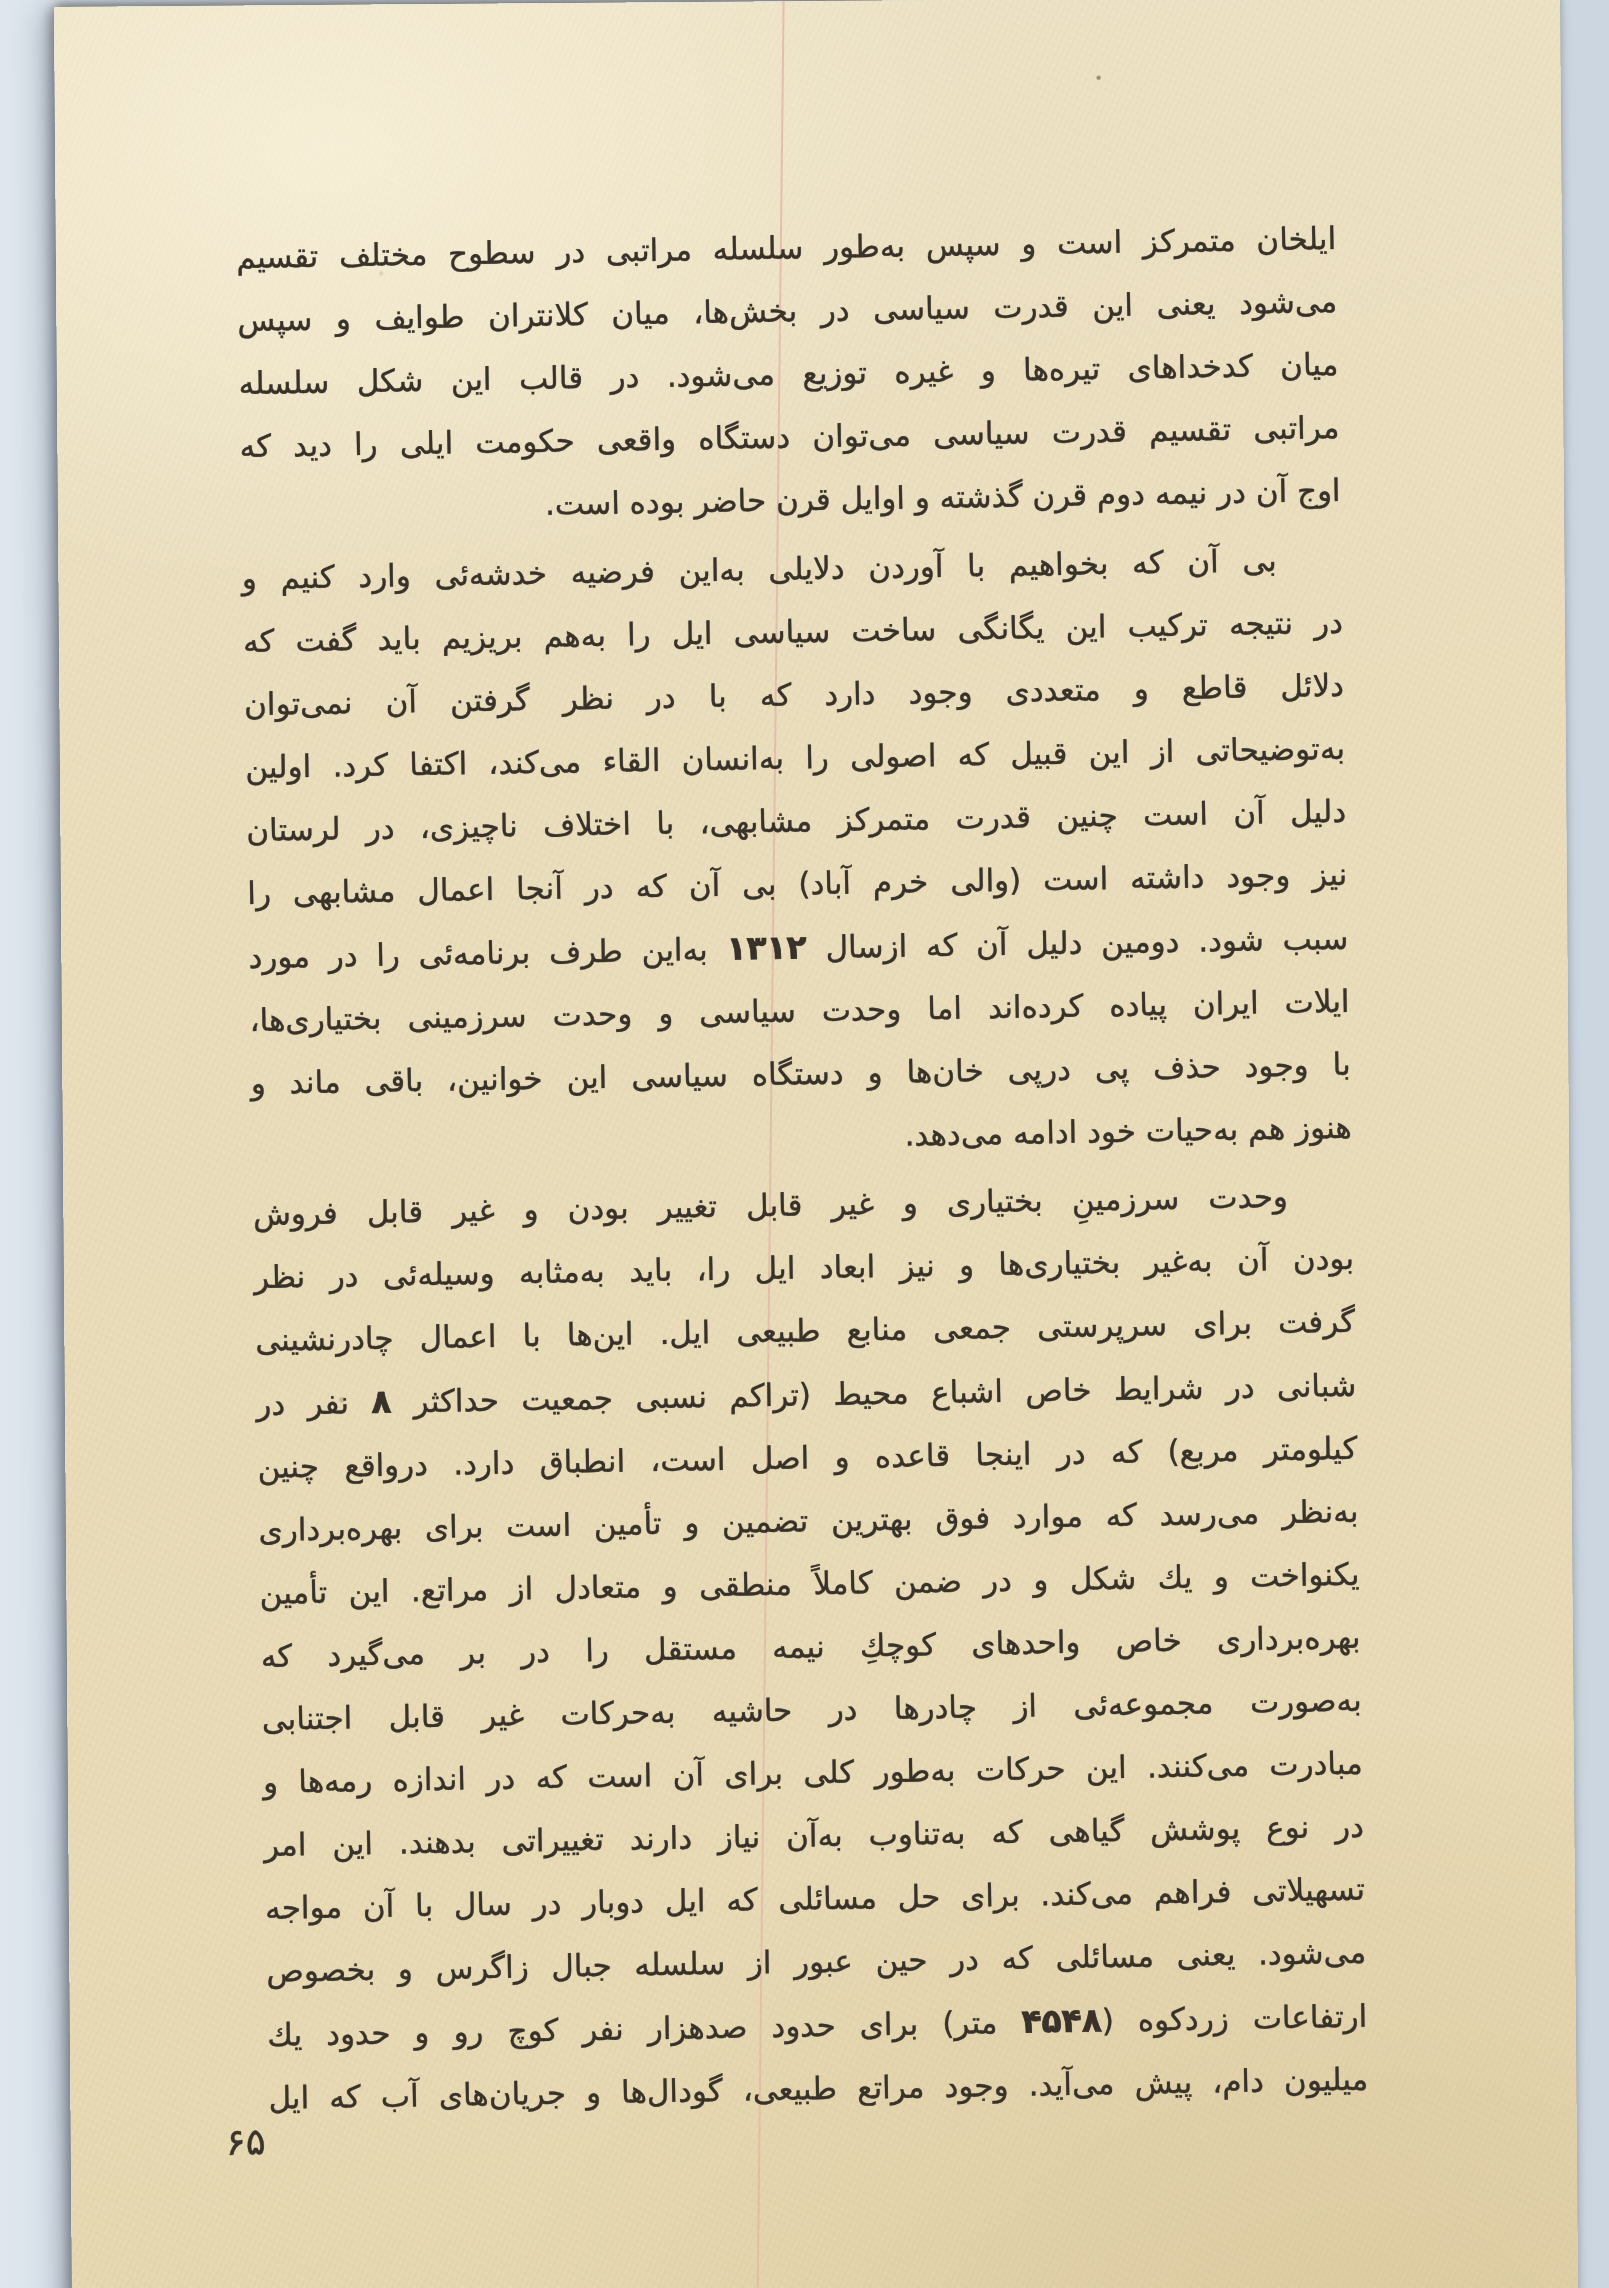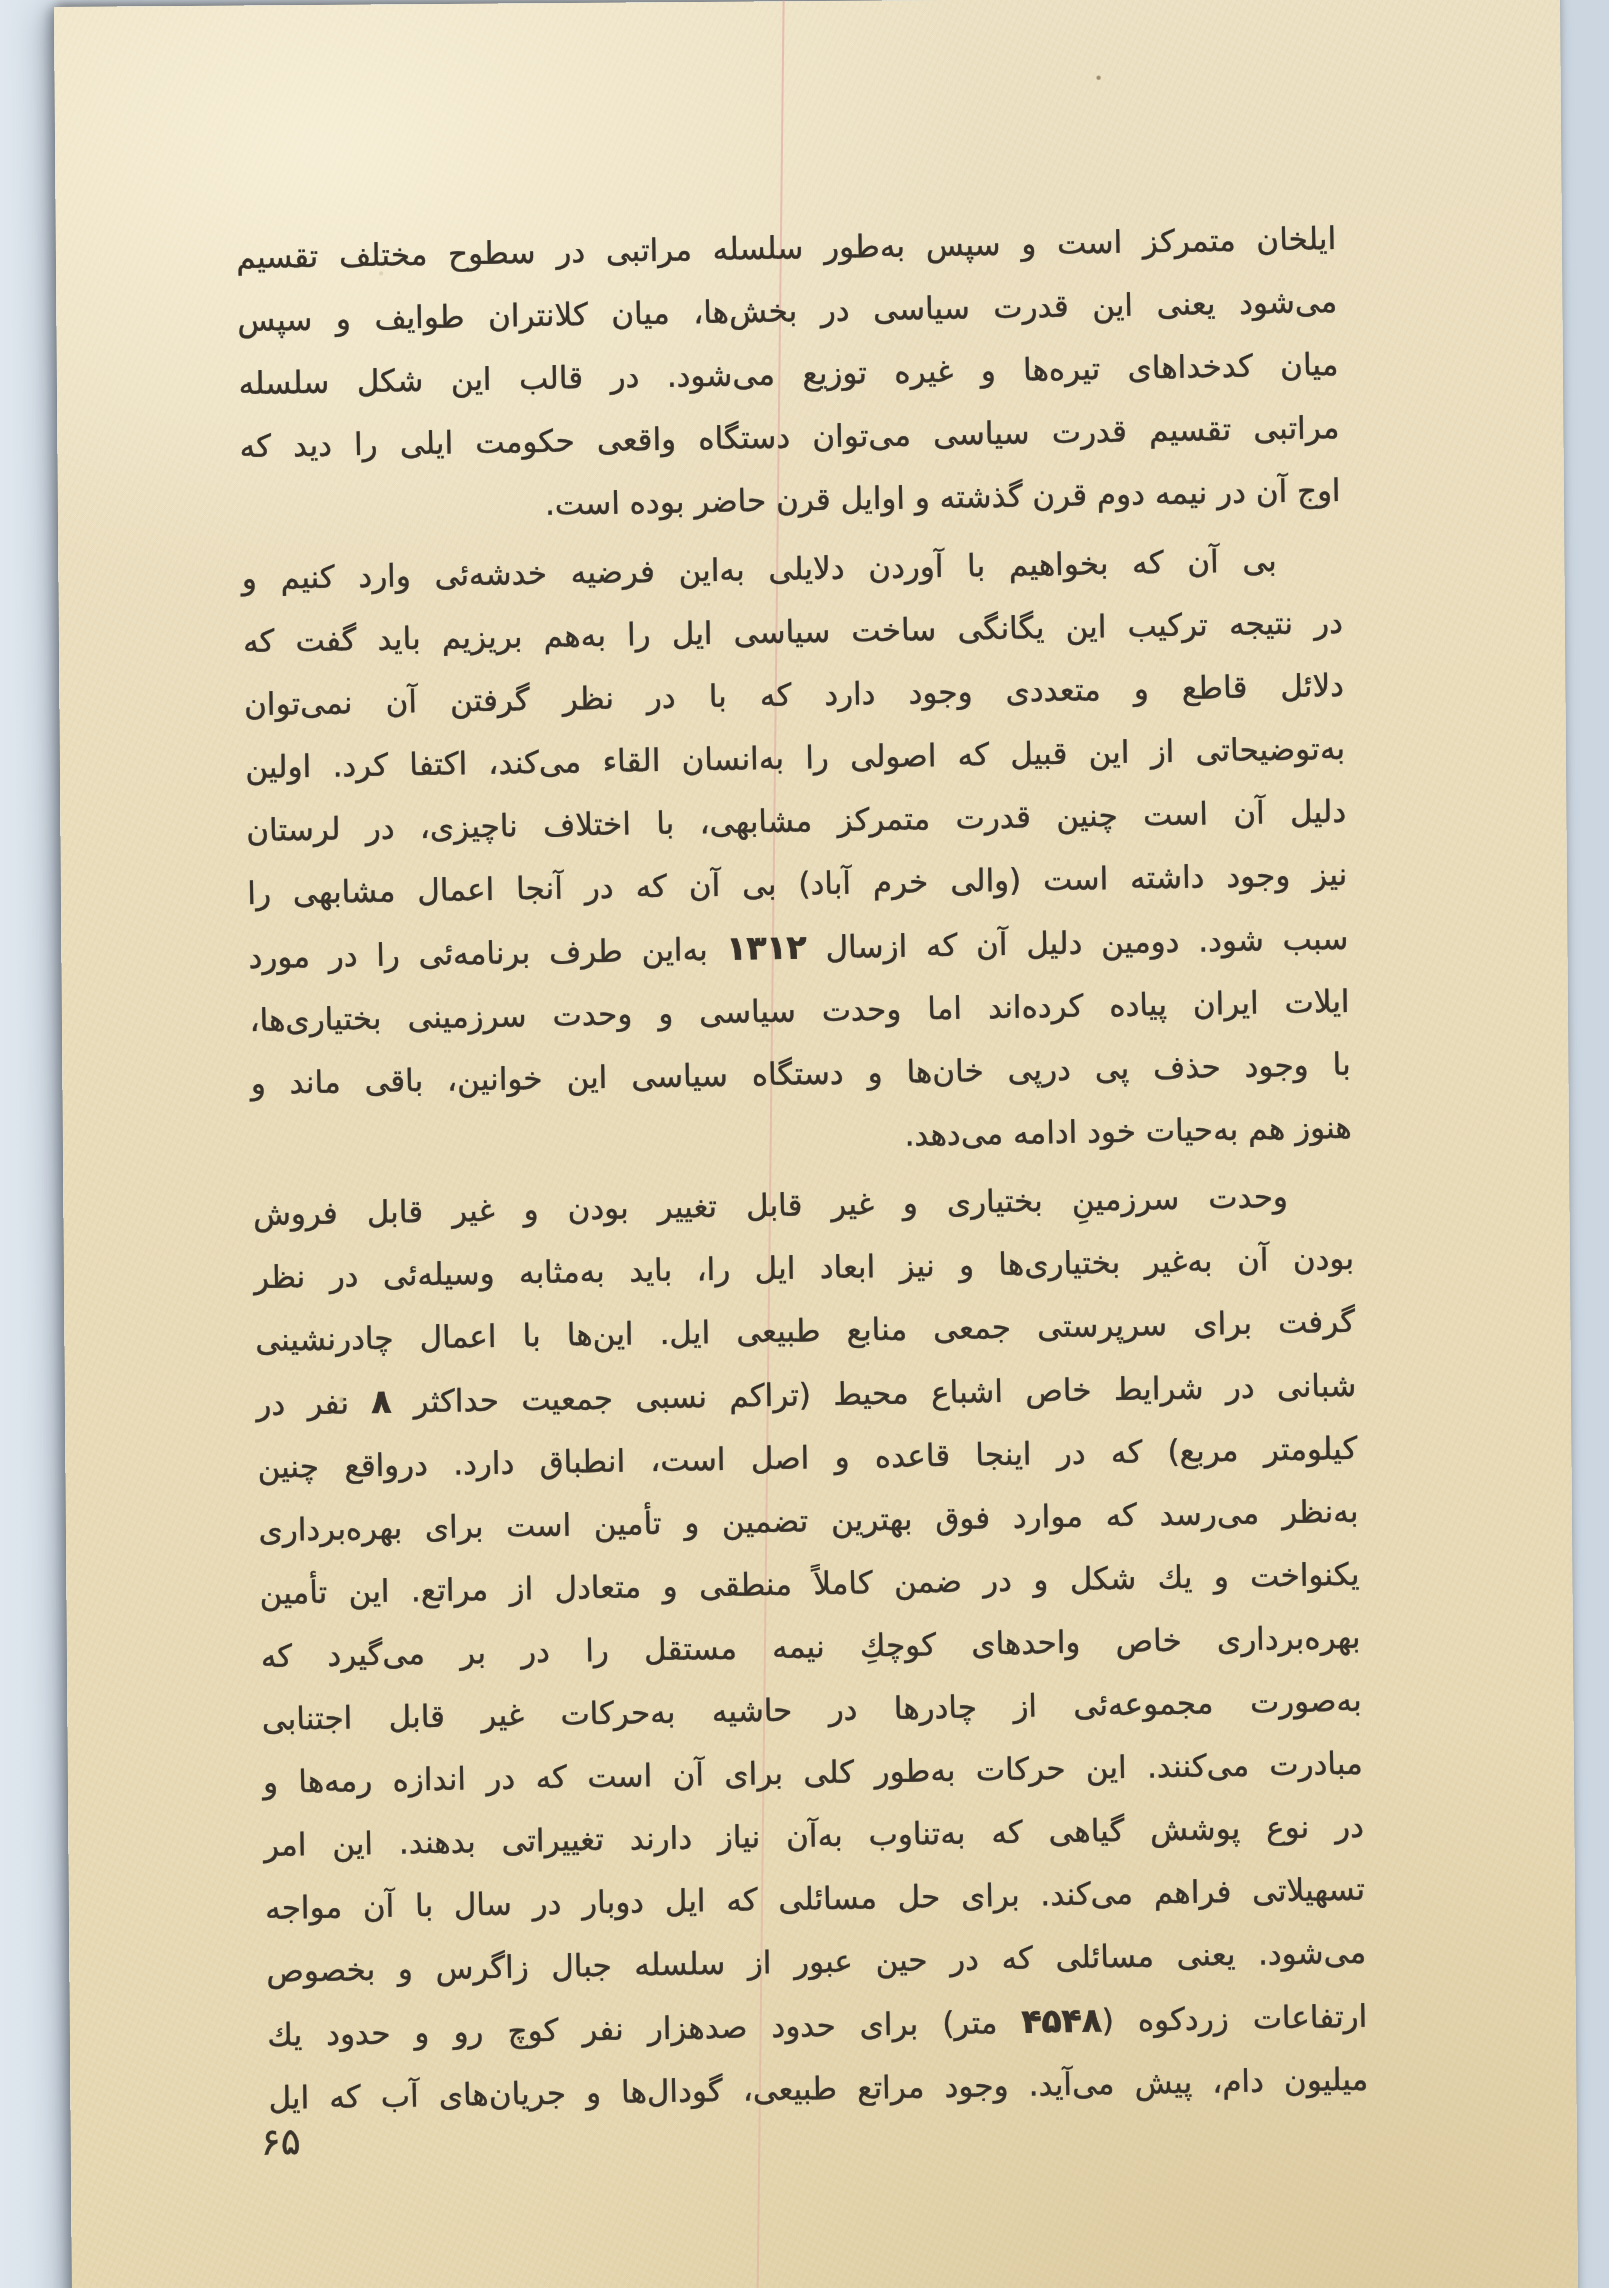--- a/index.html
+++ b/index.html
@@ -44,21 +44,20 @@
   }
   .line.indent{text-indent:65px;}
   .line.endline{text-align-last:right;}
   .line.parastart{margin-top:5.5px;}
   .num{font-weight:bold;font-size:1.06em;letter-spacing:0.9px;-webkit-text-stroke:0.7px rgba(50,44,36,0.9);}
   .page-number{
     position:absolute;left:155px;top:2115px;
     font-size:37px;color:#3a342b;-webkit-text-stroke:0.5px rgba(58,52,43,0.8);
     transform:rotate(-0.8deg);direction:rtl;
     text-shadow:0 0 0.9px rgba(56,50,42,0.35);
-    margin-left:35px;
   }
 </style>
 </head>
 <body>
 
 <div class="paper">
   <div class="fold-line"></div>
   <div class="body-text">
       <div class="line">ایلخان متمرکز است و سپس به‌طور سلسله مراتبی در سطوح مختلف تقسیم</div>
       <div class="line">می‌شود یعنی این قدرت سیاسی در بخش‌ها، میان کلانتران طوایف و سپس</div>

